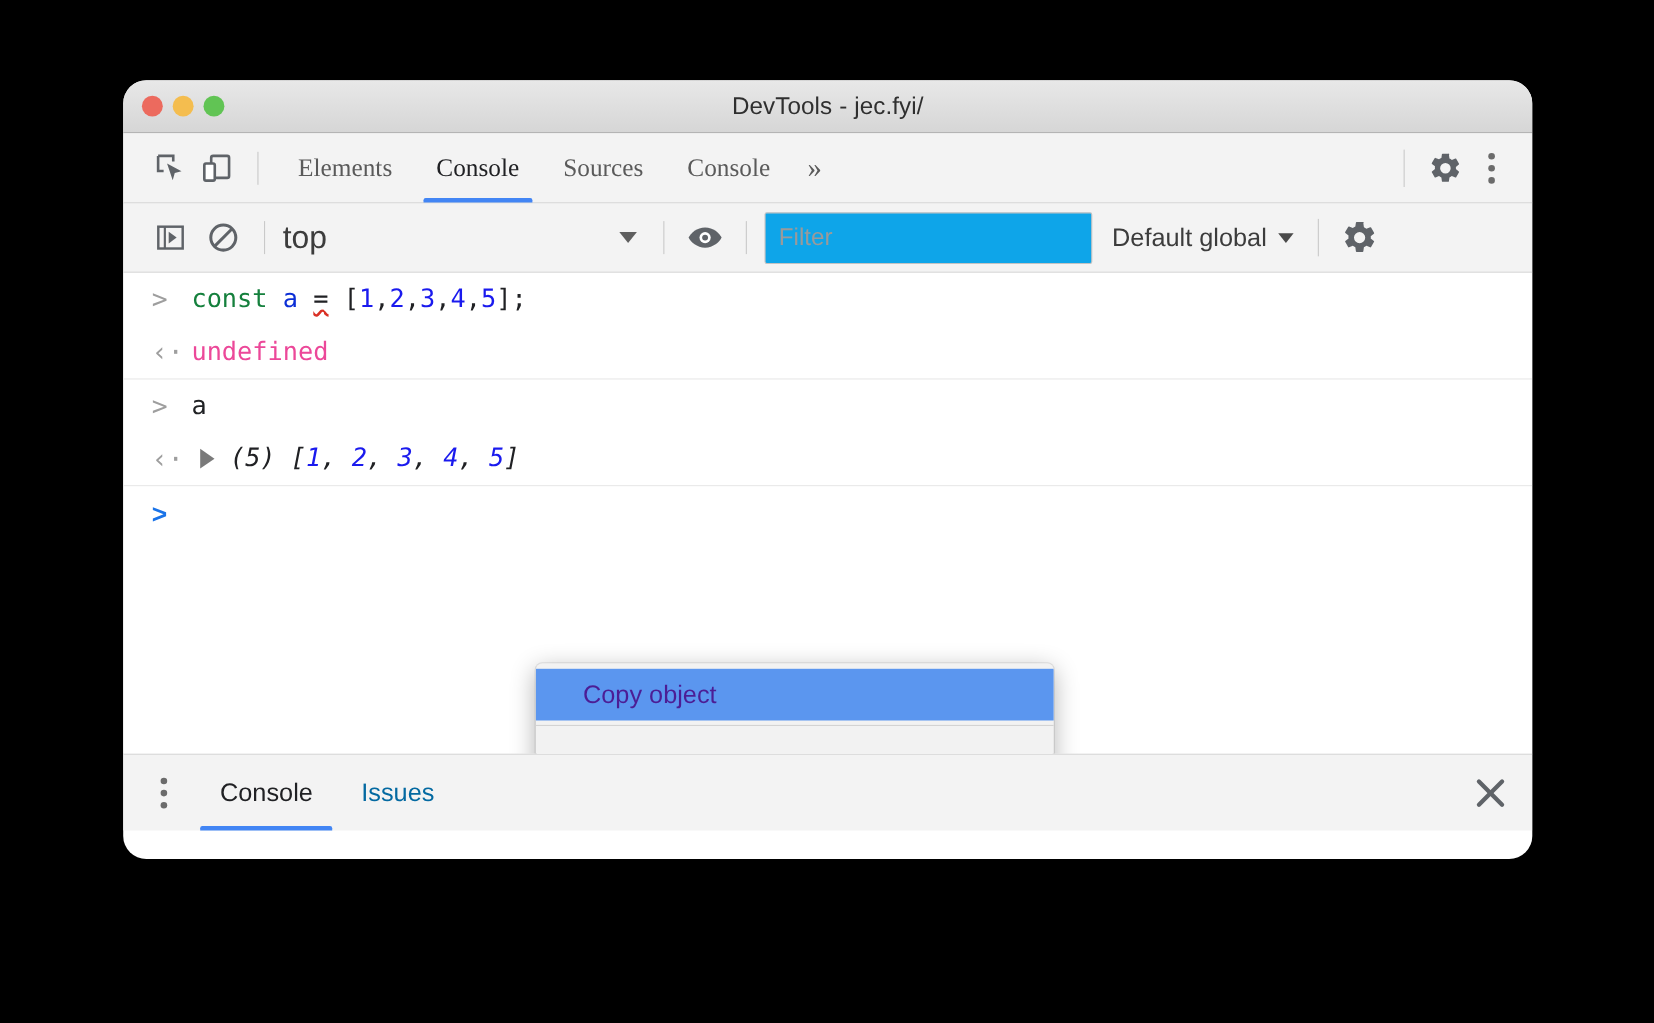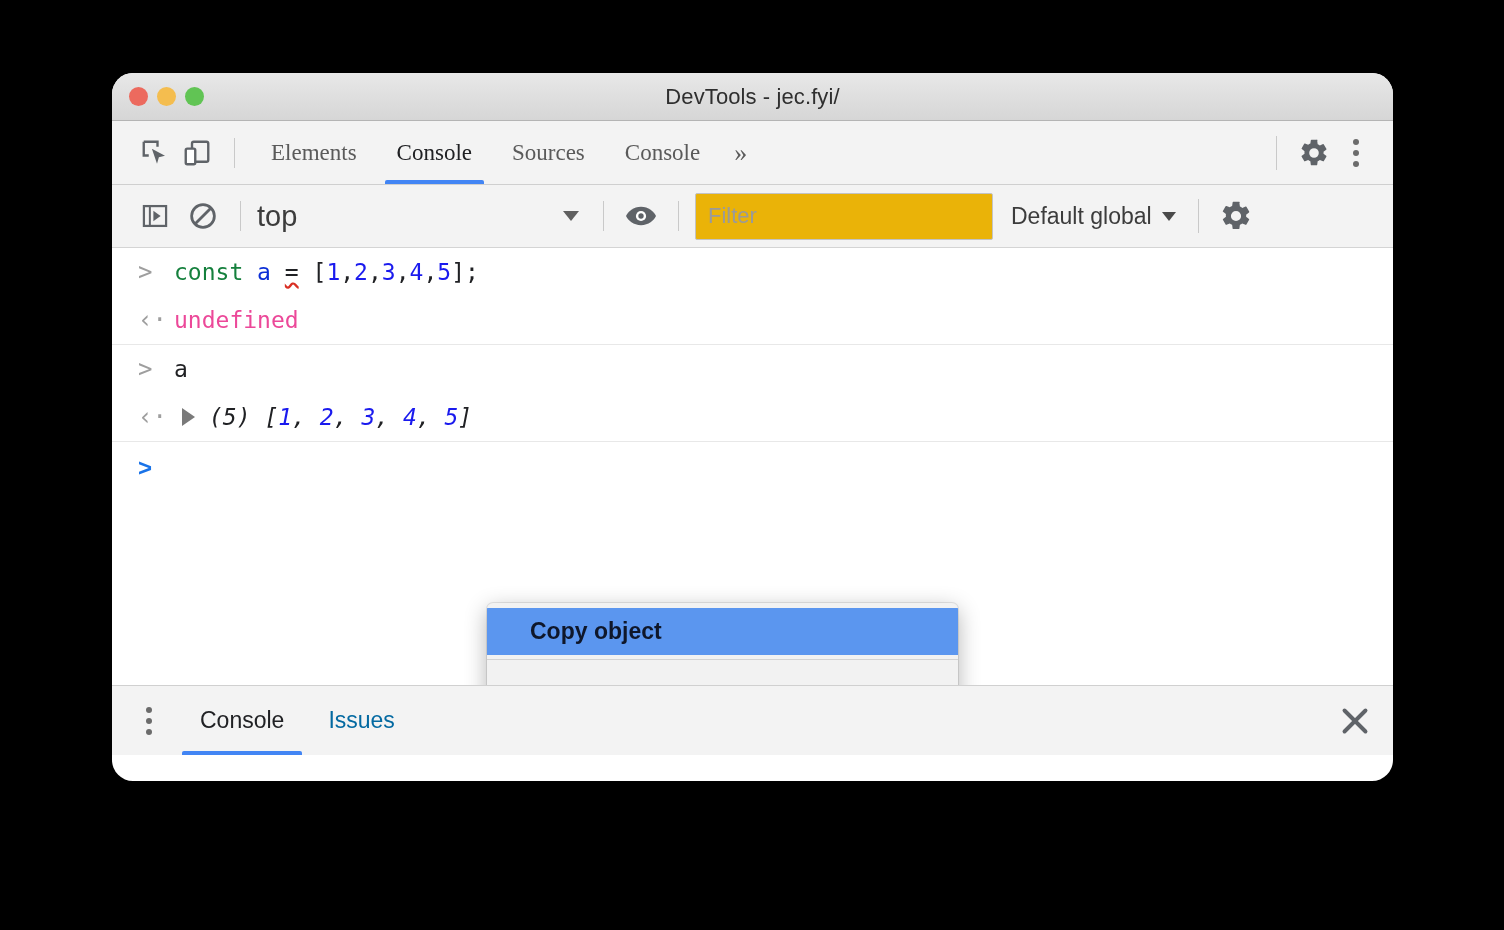--- a/index.html
+++ b/index.html
@@ -110,21 +110,21 @@
     width: 0; height: 0;
     border-left: 8px solid transparent;
     border-right: 8px solid transparent;
     border-top: 10px solid #5f5f5f;
   }
   #filter-input {
     width: 298px;
     height: 47px;
     border: 1px solid #c3c3c3;
     border-radius: 2px;
-    background: #eab308;
+    background: #0ea5e9;
     font-size: 22px;
     color: #3c3c3c;
     padding: 0 12px;
     outline: none;
     font-family: "Liberation Sans", sans-serif;
   }
   #filter-input::placeholder { color: #9a9a9a; }
   #levels-select {
     display: flex; align-items: center; gap: 10px;
     margin-left: 18px;
@@ -216,21 +216,21 @@
   .cm-item {
     height: 47px;
     display: flex;
     align-items: center;
     padding-left: 43px;
     font-size: 23px;
     color: #262626;
     cursor: pointer;
     white-space: nowrap;
   }
-  .cm-item.highlight { background: #5b96ef; color: #0f172a; font-weight: bold; }
+  .cm-item.highlight { background: #5b96ef; color: #4c1d95; }
   .cm-sep { height: 1px; background: #d3d3d3; margin: 4px 0 4px 0; }
   .cm-gap { height: 8px; }
 
   
   #drawer {
     height: 70px;
     background: #f3f3f3;
     border-top: 1px solid #d0d0d0;
     display: flex;
     align-items: center;

